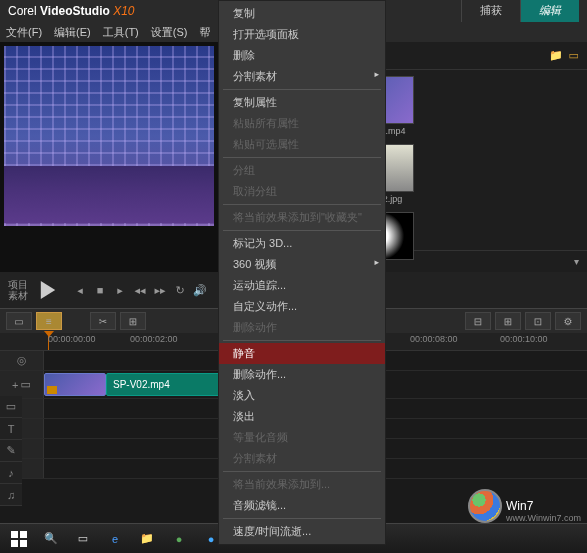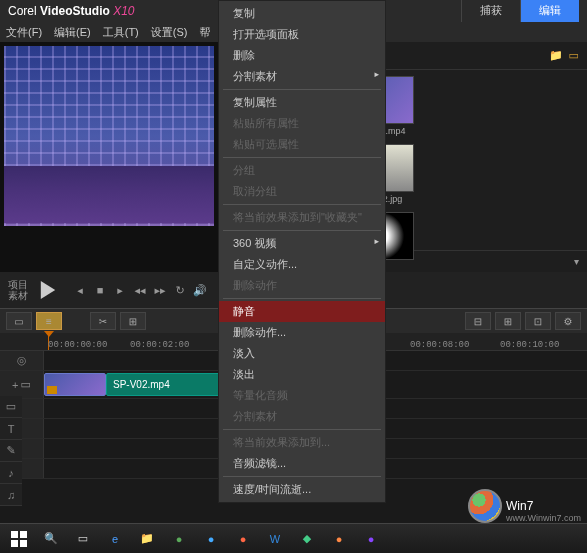--- a/index.html
+++ b/index.html
@@ -1,22 +1,22 @@
 <!DOCTYPE html>
 <html><head>
 <meta charset="utf-8">
 <style>
 * { margin: 0; padding: 0; box-sizing: border-box; font-family: "Microsoft YaHei", Arial, sans-serif; }
 body { width: 587px; height: 553px; background: #1a1a1a; overflow: hidden; position: relative; color: #ccc; font-size: 11px; }
 .titlebar { height: 22px; background: #2a2a2a; display: flex; align-items: center; padding: 0 8px; }
 .app-title { color: #fff; font-size: 12px; }
-.app-title .x10 { color: #ec4899; font-style: italic; }
+.app-title .x10 { color: #f97316; font-style: italic; }
 .top-tabs { position: absolute; top: 0; right: 8px; display: flex; height: 22px; }
 .top-tab { padding: 3px 18px; color: #ccc; font-size: 11px; border-left: 1px solid #444; }
-.top-tab.active { background: #3b82f6; color: #fff; }
+.top-tab.active { background: #0f766e; color: #fff; font-style: italic; }
 .menubar { height: 20px; background: #2a2a2a; display: flex; align-items: center; padding: 0 6px; gap: 12px; font-size: 11px; color: #ccc; }
 .menubar span { cursor: pointer; }
 .main-area { display: flex; height: 230px; }
 .preview-pane { width: 220px; background: #101010; position: relative; }
 .preview-img { width: 210px; height: 180px; margin: 4px; background: linear-gradient(180deg, #2a3a8a 0%, #4a5aaa 50%, #6a4a9a 100%); position: relative; overflow: hidden; }
 .grid-overlay { position: absolute; inset: 0; background-image: repeating-linear-gradient(0deg, rgba(200,180,255,0.3) 0 2px, transparent 2px 12px), repeating-linear-gradient(90deg, rgba(200,180,255,0.3) 0 2px, transparent 2px 12px); }
 .floor { position: absolute; bottom: 0; left: 0; right: 0; height: 60px; background: linear-gradient(180deg, #3a2a6a, #5a3a8a); transform: perspective(200px) rotateX(40deg); transform-origin: top; }
 .transport { display: flex; align-items: center; gap: 6px; padding: 4px 8px; background: #222; }
 .transport .label-col { font-size: 10px; color: #999; line-height: 1.1; }
 .play-btn { width: 22px; height: 22px; display: flex; align-items: center; justify-content: center; color: #ccc; }
@@ -43,21 +43,21 @@
 .ctx-item { padding: 3px 14px; cursor: pointer; position: relative; }
 .ctx-item.disabled { color: #666; }
 .ctx-item.hl { background: #7f1d1d; color: #fff; }
 .ctx-item.arrow::after { content: "▸"; position: absolute; right: 6px; font-size: 9px; }
 .ctx-sep { height: 1px; background: #555; margin: 2px 4px; }
 .timeline-area { background: #1a1a1a; border-top: 1px solid #444; }
 .tl-toolbar { height: 24px; background: #2a2a2a; display: flex; align-items: center; gap: 4px; padding: 0 6px; }
 .tl-btn { width: 26px; height: 18px; background: #333; border: 1px solid #444; display: flex; align-items: center; justify-content: center; font-size: 10px; color: #aaa; }
 .tl-btn.active { background: #aa8833; border-color: #cc9944; }
 .tl-ruler { height: 18px; background: #222; display: flex; font-size: 9px; color: #888; position: relative; border-bottom: 1px solid #333; }
-.tl-ruler .mark { position: absolute; top: 7px; font-family: Liberation Mono, monospace; }
+.tl-ruler .mark { position: absolute; top: 1px; }
 .tl-ruler .playhead { position: absolute; top: 0; bottom: 0; width: 1px; background: #cc6600; }
 .tl-ruler .playhead::before { content: ""; position: absolute; top: -2px; left: -4px; width: 0; height: 0; border-left: 5px solid transparent; border-right: 5px solid transparent; border-top: 6px solid #cc6600; }
 .tl-tracks { background: #1e1e1e; }
 .track { height: 28px; display: flex; border-bottom: 1px solid #2a2a2a; }
 .track-head { width: 44px; background: #262626; display: flex; align-items: center; justify-content: center; gap: 2px; border-right: 1px solid #333; }
 .track-body { flex: 1; position: relative; background: #1a1a1a; }
 .clip { position: absolute; top: 2px; bottom: 2px; border-radius: 2px; display: flex; align-items: center; overflow: hidden; }
 .clip.video { left: 0; width: 62px; background: linear-gradient(135deg,#4a5aaa,#8a6acc); border: 1px solid #6a7acc; }
 .clip.label { left: 62px; width: 140px; background: #0a7a66; color: #fff; padding: 0 6px; font-size: 10px; border: 1px solid #0a9a86; }
 .clip .snd { position:absolute; bottom:1px; left:2px; width:10px;height:8px; background:#cc8800; }
@@ -257,21 +257,23 @@
   <div class="ctx-sep"></div>
   <div class="ctx-item">复制属性</div>
   <div class="ctx-item disabled">粘贴所有属性</div>
   <div class="ctx-item disabled">粘贴可选属性</div>
   <div class="ctx-sep"></div>
   <div class="ctx-item disabled">分组</div>
   <div class="ctx-item disabled">取消分组</div>
   <div class="ctx-sep"></div>
   <div class="ctx-item disabled">将当前效果添加到"收藏夹"</div>
   <div class="ctx-sep"></div>
+  <div class="ctx-item">标记为 3D...</div>
   <div class="ctx-item arrow">360 视频</div>
+  <div class="ctx-item">运动追踪...</div>
   <div class="ctx-item">自定义动作...</div>
   <div class="ctx-item disabled">删除动作</div>
   <div class="ctx-sep"></div>
   <div class="ctx-item hl">静音</div>
   <div class="ctx-item">删除动作...</div>
   <div class="ctx-item">淡入</div>
   <div class="ctx-item">淡出</div>
   <div class="ctx-item disabled">等量化音频</div>
   <div class="ctx-item disabled">分割素材</div>
   <div class="ctx-sep"></div>

